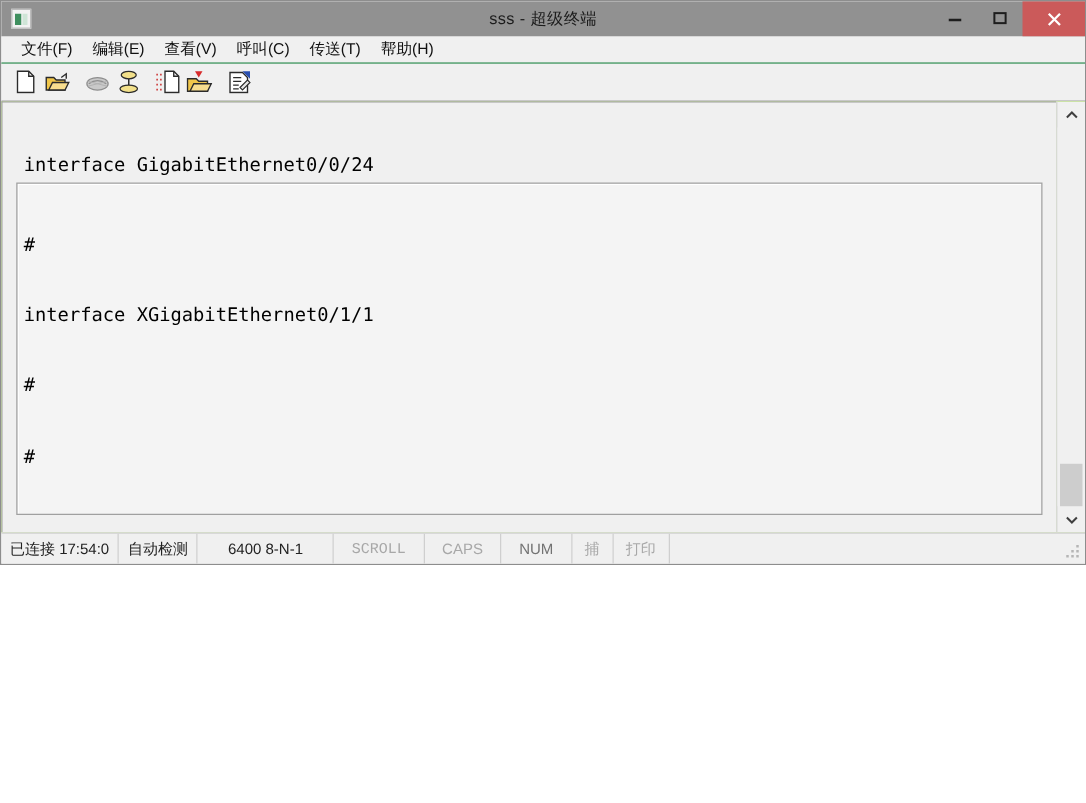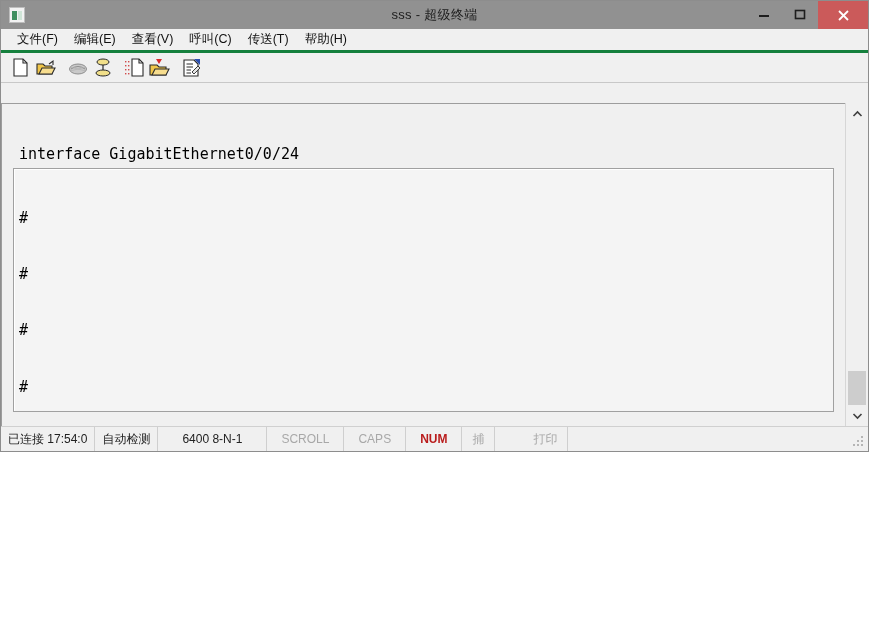--- a/index.html
+++ b/index.html
@@ -88,21 +88,21 @@
   #btn-close svg { stroke: #ffffff; }
 
   
   #menubar {
     height: 21px;
     min-height: 21px;
     background: #f0f0f0;
     display: flex;
     align-items: center;
     padding-left: 8px;
-    border-bottom: 3px solid #15803d;
+    border-bottom: 1px solid #15803d;
   }
   .menu-item {
     font-size: 12.5px;
     color: #111111;
     padding: 1px 8px 2px 8px;
     white-space: nowrap;
   }
 
   
   #toolbar {
@@ -127,21 +127,20 @@
     height: 22px;
   }
 
   
   #term-wrap {
     flex: 1;
     display: flex;
     background: #84cc16;
     position: relative;
     overflow: hidden;
-    margin-top: 20px;
   }
   #term-outer {
     flex: 1;
     position: relative;
     background: #f0f0f0;
     border-top: 1px solid #9d9d9d;
     border-left: 1px solid #9d9d9d;
     overflow: hidden;
   }
   #term-top-lines {
@@ -223,21 +222,21 @@
   }
   .sb-cell {
     display: flex;
     align-items: center;
     padding: 0 7px;
     border-right: 1px solid #cfcfcf;
     color: #222222;
     white-space: nowrap;
   }
   .sb-cell.dim { color: #a8a8a8; }
-  .sb-cell.bold { color: #b91c1c; font-weight: bold; }
+  .sb-cell.bold { color: #737373; font-weight: normal; }
   .sb-cell.nosep { border-right: none; }
   .sb-fill {
     flex: 1;
     border-right: none;
   }
   #resize-grip {
     position: absolute;
     right: 3px;
     bottom: 3px;
     width: 13px;
@@ -383,20 +382,21 @@
 
       <div id="term-top-lines">
         <div class="tline"> interface GigabitEthernet0/0/24</div>
         <div class="tline">  port link-type access</div>
         <div class="tline">  port default vlan 101</div>
       </div>
 
       <div id="term-inner">
         <div id="term-lines">
           <div class="tline">#</div>
+          <div class="tline">interface XGigabitEthernet0/1/1</div>
           <div class="tline">#</div>
           <div class="tline">#</div>
           <div class="tline">#</div>
           
           
           
           
           
           
           
@@ -429,25 +429,25 @@
           </svg>
       </div>
     </div>
 
   </div>
 
   <div id="statusbar">
     <div class="sb-cell">已连接 17:54:0</div>
     <div class="sb-cell">自动检测</div>
     <div class="sb-cell" style="padding:0 24px;">6400 8-N-1</div>
-    <div class="sb-cell dim" style="padding:0 14px;">SCROLL</div>
+    <div class="sb-cell dim" style="padding:0 14px;font-family:Liberation Mono, monospace;">SCROLL</div>
     <div class="sb-cell dim" style="padding:0 14px;">CAPS</div>
     <div class="sb-cell bold" style="padding:0 14px;">NUM</div>
     <div class="sb-cell dim" style="padding:0 10px;">捕</div>
-    <div class="sb-cell dim" style="padding:0 10px;margin-left:28px;">打印</div>
+    <div class="sb-cell dim" style="padding:0 10px;">打印</div>
     <div class="sb-cell sb-fill nosep"></div>
     <div id="resize-grip">
       <div class="grip-dot" style="left:9px; top:1px;"></div>
       <div class="grip-dot" style="left:5px; top:5px;"></div>
       <div class="grip-dot" style="left:9px; top:5px;"></div>
       <div class="grip-dot" style="left:1px; top:9px;"></div>
       <div class="grip-dot" style="left:5px; top:9px;"></div>
       <div class="grip-dot" style="left:9px; top:9px;"></div>
     </div>
   </div>

